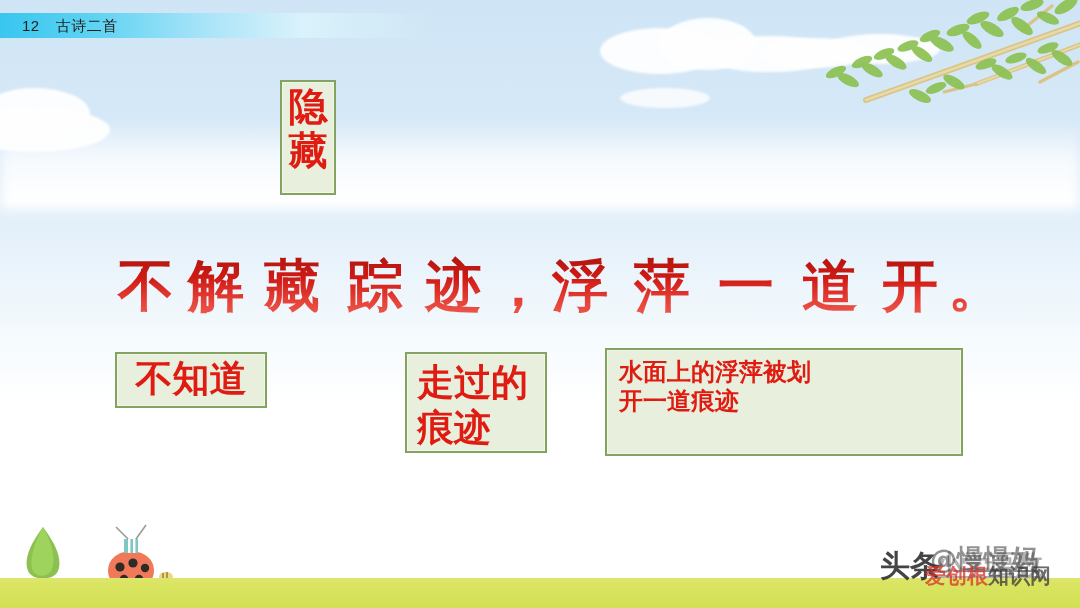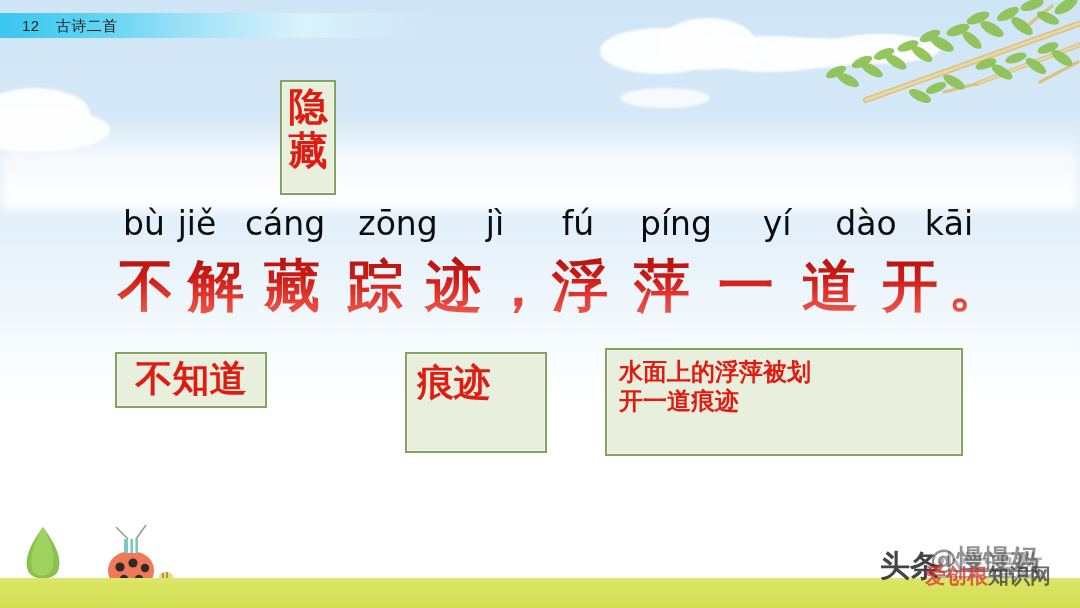--- a/index.html
+++ b/index.html
@@ -206,32 +206,20 @@
         <ellipse cx="164" cy="56" rx="5" ry="3" fill="#ffffff" opacity=".8"></ellipse>
       </g>
     </g>
   </svg>
 
   <div class="gbox" id="box-cang">
     <span>隐</span>
     <span>藏</span>
   </div>
 
-  <div id="pinyin-row">
-    <span class="py" style="width:48px;">bù</span>
-    <span class="py" style="width:58px;">jiě</span>
-    <span class="py" style="width:118px;">cáng</span>
-    <span class="py" style="width:108px;">zōng</span>
-    <span class="py" style="width:86px;">jì</span>
-    <span class="py" style="width:80px;">fú</span>
-    <span class="py" style="width:116px;">píng</span>
-    <span class="py" style="width:86px;">yí</span>
-    <span class="py" style="width:92px;">dào</span>
-    <span class="py" style="width:74px;">kāi</span>
-  </div>
 
   <div id="hanzi-row">
     <span class="hz" style="width:68px;">不</span>
     <span class="hz" style="width:72px;">解</span>
     <span class="hz" style="width:80px;">藏</span>
     <span class="hz" style="width:86px;">踪</span>
     <span class="hz" style="width:72px;">迹</span>
     <span class="hz" style="width:50px;">，</span>
     <span class="hz" style="width:80px;">浮</span>
     <span class="hz" style="width:84px;">萍</span>
@@ -239,20 +227,21 @@
     <span class="hz" style="width:84px;">道</span>
     <span class="hz" style="width:76px;">开</span>
     <span class="hz" style="width:46px;">。</span>
   </div>
 
   <div class="gbox" id="box-buzhidao">
     <span>不知道</span>
   </div>
 
   <div class="gbox" id="box-zouguode">
+    <span>走过的</span>
     <span>痕迹</span>
   </div>
 
   <div class="gbox" id="box-shuimian">
     <span>水面上的浮萍被划</span>
     <span>开一道痕迹</span>
   </div>
 
   <div id="grass"></div>
 

